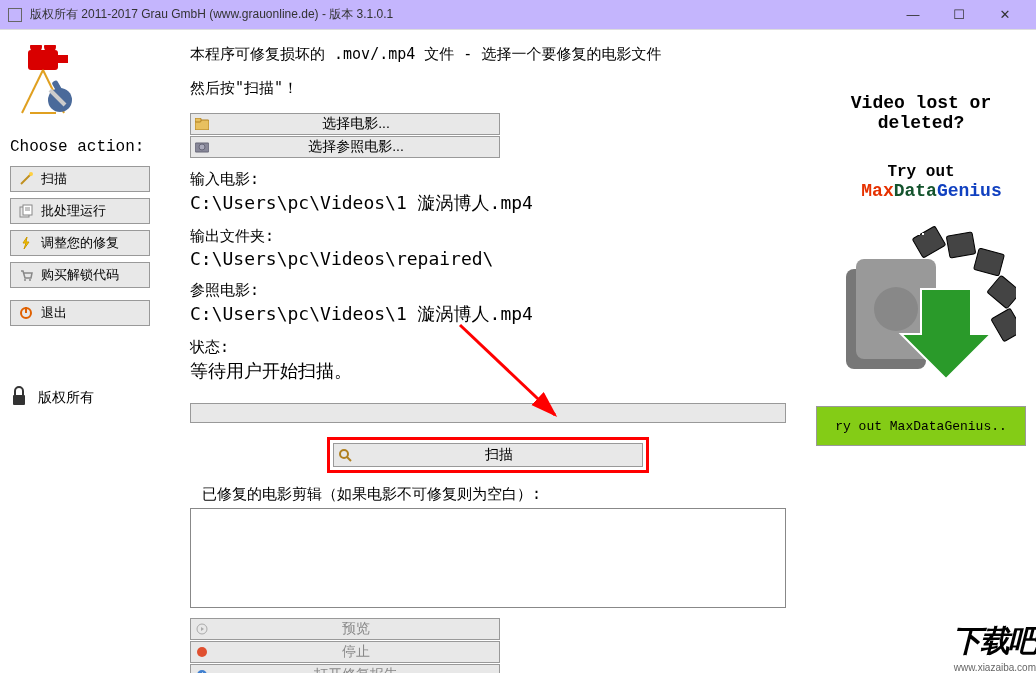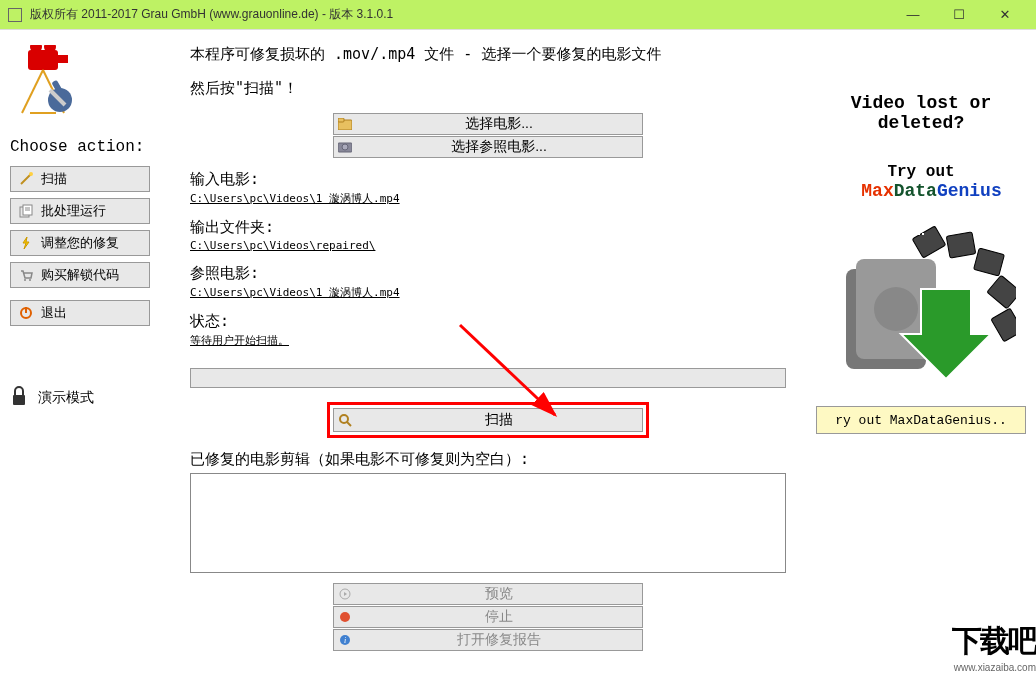--- a/index.html
+++ b/index.html
@@ -1,59 +1,59 @@
 <!DOCTYPE html>
 <html><head>
 <meta charset="utf-8">
 <style>
 * { box-sizing: border-box; margin: 0; padding: 0; }
 body { font-family: "Microsoft YaHei", SimSun, sans-serif; font-size: 13px; background: #fff; width: 1036px; height: 673px; overflow: hidden; position: relative; }
-.titlebar { height: 30px; background: #bef264; border-bottom: 1px solid #ddd; display: flex; align-items: center; padding: 0 8px; }
+.titlebar { height: 30px; background: #c4b5fd; border-bottom: 1px solid #ddd; display: flex; align-items: center; padding: 0 8px; }
 .titlebar .app-icon { width: 14px; height: 14px; border: 1px solid #666; margin-right: 8px; }
 .titlebar .title { flex: 1; font-size: 12px; color: #333; }
 .titlebar .wc { display: flex; }
 .titlebar .wc div { width: 46px; height: 30px; display: flex; align-items: center; justify-content: center; color: #333; cursor: default; }
 .content { display: flex; height: 643px; }
 .sidebar { width: 170px; padding: 10px; }
 .logo { padding: 5px 10px 15px; }
 .choose-label { font-size: 16px; margin: 5px 0 10px; font-family: "Courier New", monospace; }
 .sbtn { width: 140px; height: 26px; background: #e8e8e8; border: 1px solid #999; display: flex; align-items: center; padding: 0 6px; margin-bottom: 6px; cursor: default; font-size: 13px; }
 .sbtn .icn { width: 18px; height: 18px; margin-right: 6px; display: flex; align-items: center; justify-content: center; }
 .demo { margin-top: 60px; display: flex; align-items: center; font-size: 14px; }
 .demo .lock { margin-right: 10px; }
 .main { flex: 1; padding: 15px 20px 10px; position: relative; }
 .intro { font-size: 15px; font-family: SimSun, monospace; margin-bottom: 15px; }
-.btnrow { display: flex; justify-content: center; margin: 1px 0; }
+.btnrow { display: flex; margin: 1px 0; }
 .wbtn { width: 310px; height: 22px; background: #e8e8e8; border: 1px solid #999; display: flex; align-items: center; font-size: 14px; cursor: default; }
 .wbtn.disabled { color: #888; }
 .wbtn .icn { width: 22px; display: flex; justify-content: center; }
 .wbtn .lbl { flex: 1; text-align: center; }
 .info { font-size: 15px; font-family: SimSun, monospace; margin: 12px 0 2px; }
-.path { font-size: 11px; font-family: SimSun, monospace; text-decoration: underline; }
+.path { font-size: 18px; font-family: SimSun, monospace; }
 .progress { height: 20px; background: #e8e8e8; border: 1px solid #999; margin-top: 20px; }
 .scan-wrap { display: flex; justify-content: center; margin-top: 14px; position: relative; }
 .scan-box { border: 3px solid #f00; padding: 3px; }
 .scan-btn { width: 310px; height: 24px; background: #e8e8e8; border: 1px solid #999; display: flex; align-items: center; font-size: 14px; }
 .scan-btn .icn { width: 22px; display: flex; justify-content: center; }
 .scan-btn .lbl { flex: 1; text-align: center; }
 .arrow { position: absolute; left: 285px; top: 290px; pointer-events: none; }
-.cliplabel { font-size: 15px; font-family: SimSun, monospace; margin-top: 12px; }
+.cliplabel { font-size: 15px; font-family: SimSun, monospace; margin-top: 12px; margin-left: 12px; }
 .clipbox { height: 100px; background: #fff; border: 1px solid #888; margin-top: 4px; }
 .bottom-btns { margin-top: 10px; }
 .rightpanel { width: 230px; padding: 15px 10px; text-align: center; position: relative; }
 .promo-h { font-family: "Courier New", monospace; font-weight: bold; font-size: 18px; }
 .promo-try { font-family: "Courier New", monospace; font-weight: bold; font-size: 16px; margin-top: 30px; }
 .promo-brand { font-family: "Courier New", monospace; font-weight: bold; font-size: 18px; }
 .promo-brand .max { color: #e63100; padding-left: 21px; }
 .promo-brand .data { color: #14532d; }
 .promo-brand .gen { color: #1040c0; }
 .promo-img { margin-top: 15px; height: 175px; display: flex; align-items: center; justify-content: center; }
-.promo-btn { height: 28px; background: #fef9c3; border: 1px solid #999; display: flex; align-items: center; justify-content: center; font-family: "Courier New", monospace; font-size: 13px; margin-top: 15px; }
+.promo-btn { height: 40px; background: #84cc16; border: 1px solid #999; display: flex; align-items: center; justify-content: center; font-family: "Courier New", monospace; font-size: 13px; margin-top: 15px; }
 .watermark { position: absolute; right: 0; bottom: 0; text-align: right; }
-.watermark .wm1 { font-size: 30px; font-weight: 900; color: #000; letter-spacing: -2px; }
+.watermark .wm1 { font-size: 30px; font-weight: 900; font-style: italic; color: #000; letter-spacing: -2px; }
 .watermark .wm2 { font-size: 10px; color: #666; }
 </style>
 </head>
 <body>
 
 <div class="titlebar">
   <div class="app-icon"></div>
   <div class="title">版权所有 2011-2017 Grau GmbH (www.grauonline.de) - 版本 3.1.0.1</div>
   <div class="wc">
     <div>—</div>
@@ -127,21 +127,21 @@
       </span>
       <span>退出</span>
     </div>
     <div class="demo">
       <span class="lock">
         <svg width="18" height="20">
             <rect x="3" y="9" width="12" height="10" rx="1" fill="#333"></rect>
             <path d="M5 9 L5 5 A4 4 0 0 1 13 5 L13 9" fill="none" stroke="#333" stroke-width="2"></path>
           </svg>
       </span>
-      <span>演示模式</span>
+      <span>版权所有</span>
     </div>
   </div>
 
   <div class="main">
     <div class="intro">本程序可修复损坏的 .mov/.mp4 文件 - 选择一个要修复的电影文件</div>
     <div class="intro">然后按"扫描"！</div>
     <div class="btnrow">
       <div class="wbtn">
         <span class="icn">
           <svg width="14" height="12">

